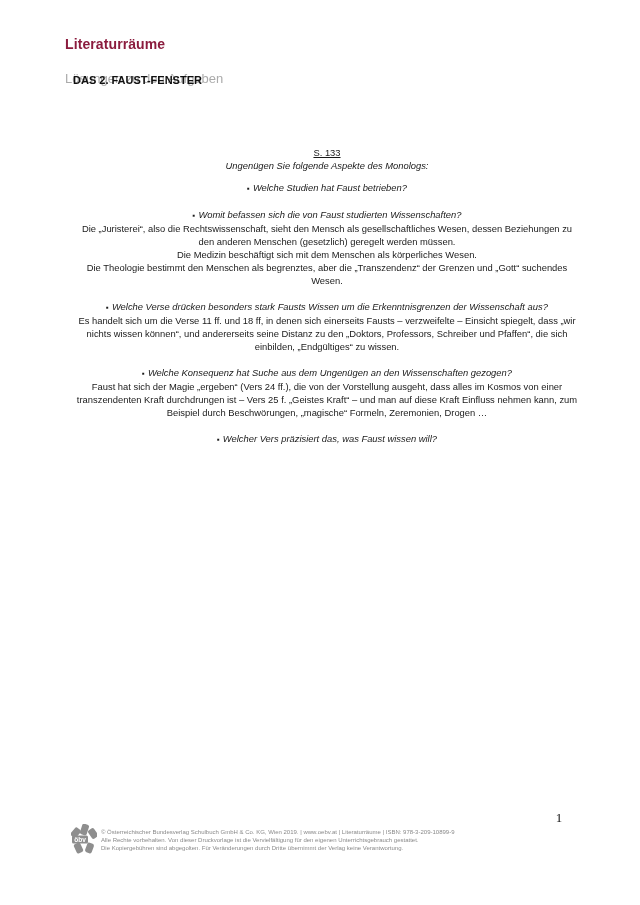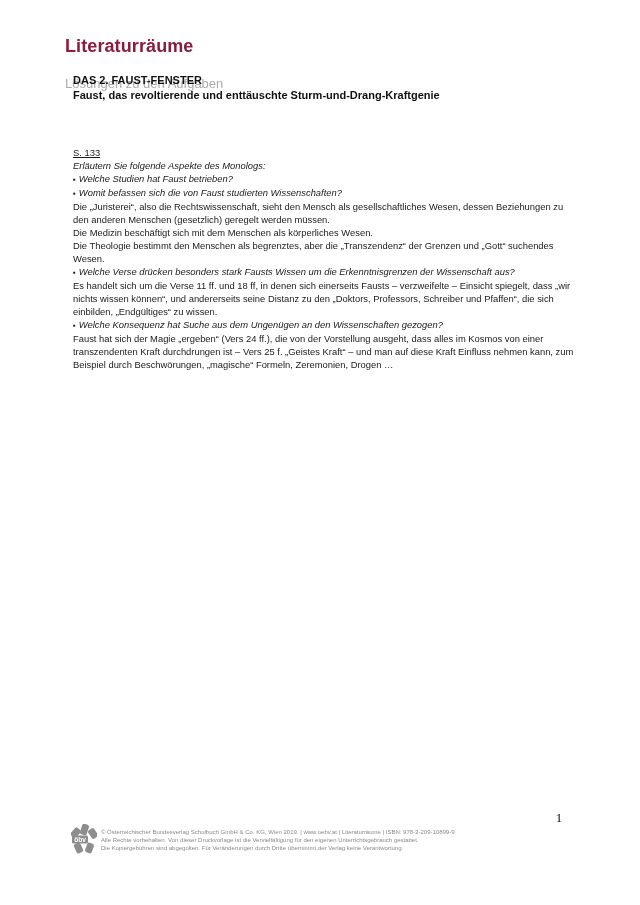--- a/index.html
+++ b/index.html
@@ -10,21 +10,21 @@
     background: #ffffff;
     overflow: hidden;
     font-family: "Liberation Sans", sans-serif;
     color: #1a1a1a;
     box-sizing: border-box;
   }
 
   
   .doc-header { position: absolute; left: 65px; top: 36px; }
   .brand {
-    font-size: 18px;
+    font-size: 14px;
     font-weight: bold;
     color: var(--brand-color, #8B1C3E);
     letter-spacing: 0.1px;
   }
   .subtitle {
     font-size: 13px;
     color: var(--subtitle-color, #ABABAB);
     margin-top: 19px;
   }
 
@@ -41,25 +41,26 @@
 
   
   .content {
     position: absolute;
     left: 73px;
     top: 146px;
     width: 508px;
     font-size: 9.4px;
     line-height: 13px;
     color: #1a1a1a;
+    text-align: center;
   }
   .page-ref { text-decoration: underline; }
   .intro { font-style: italic; }
-  .qa-block { }
-  .qa-block.first { margin-top: 0; }
+  .qa-block { margin-top: 13px; }
+  .qa-block.first { margin-top: 9px; }
   .question { font-style: italic; }
   .question .bullet { font-style: normal; margin-right: 3px; font-size: 8px; position: relative; top: -0.5px; }
   .answer div { font-style: normal; }
 
   
   .footer-logo { position: absolute; left: 71px; top: 824px; width: 26px; height: 30px; }
   .footer-text {
     position: absolute;
     left: 101px;
     top: 828px;
@@ -84,26 +85,25 @@
 
 <div class="page" style="--brand-color: #8B1C3E; --subtitle-color: #ABABAB; --footer-color: #8A8A8A;">
 
   <div class="doc-header">
     <div class="brand">Literaturräume</div>
     <div class="subtitle">Lösungen zu den Aufgaben</div>
   </div>
 
   <div class="chapter-titles">
     <div>DAS 2. FAUST-FENSTER</div>
-    <div>Faust, das revoltierende und enttäuschte Sturm-und-Drang-Kraftgenie</div>
   </div>
 
   <div class="content">
     <div class="page-ref">S. 133</div>
-    <div class="intro">Erläutern Sie folgende Aspekte des Monologs:</div>
+    <div class="intro">Ungenügen Sie folgende Aspekte des Monologs:</div>
     <div>
   <div class="qa-block first">
     <div class="question">
       <span class="bullet">▪</span><span>Welche Studien hat Faust betrieben?</span>
     </div>
   </div>
 
   <div class="qa-block">
     <div class="question">
       <span class="bullet">▪</span><span>Womit befassen sich die von Faust studierten Wissenschaften?</span>
@@ -127,20 +127,23 @@
   <div class="qa-block">
     <div class="question">
       <span class="bullet">▪</span><span>Welche Konsequenz hat Suche aus dem Ungenügen an den Wissenschaften gezogen?</span>
     </div>
     <div class="answer">
             <div>Faust hat sich der Magie „ergeben“ (Vers 24 ff.), die von der Vorstellung ausgeht, dass alles im Kosmos von einer transzendenten Kraft durchdrungen ist – Vers 25 f. „Geistes Kraft“ – und man auf diese Kraft Einfluss nehmen kann, zum Beispiel durch Beschwörungen, „magische“ Formeln, Zeremonien, Drogen …</div>
           </div>
   </div>
 
   <div class="qa-block">
+    <div class="question">
+      <span class="bullet">▪</span><span>Welcher Vers präzisiert das, was Faust wissen will?</span>
+    </div>
   </div>
 </div>
   </div>
 
   <div class="footer-logo">
     <svg width="26" height="30" viewBox="0 0 26 30" xmlns="http://www.w3.org/2000/svg">
       <g fill="#8E8E8E">
         <rect x="10" y="0" width="7" height="11" rx="2" transform="rotate(18 13.5 5.5)"></rect>
         <rect x="17" y="6" width="10" height="7" rx="2" transform="rotate(55 22 9.5)"></rect>
         <rect x="15" y="19" width="7" height="10" rx="2" transform="rotate(20 18.5 24)"></rect>

